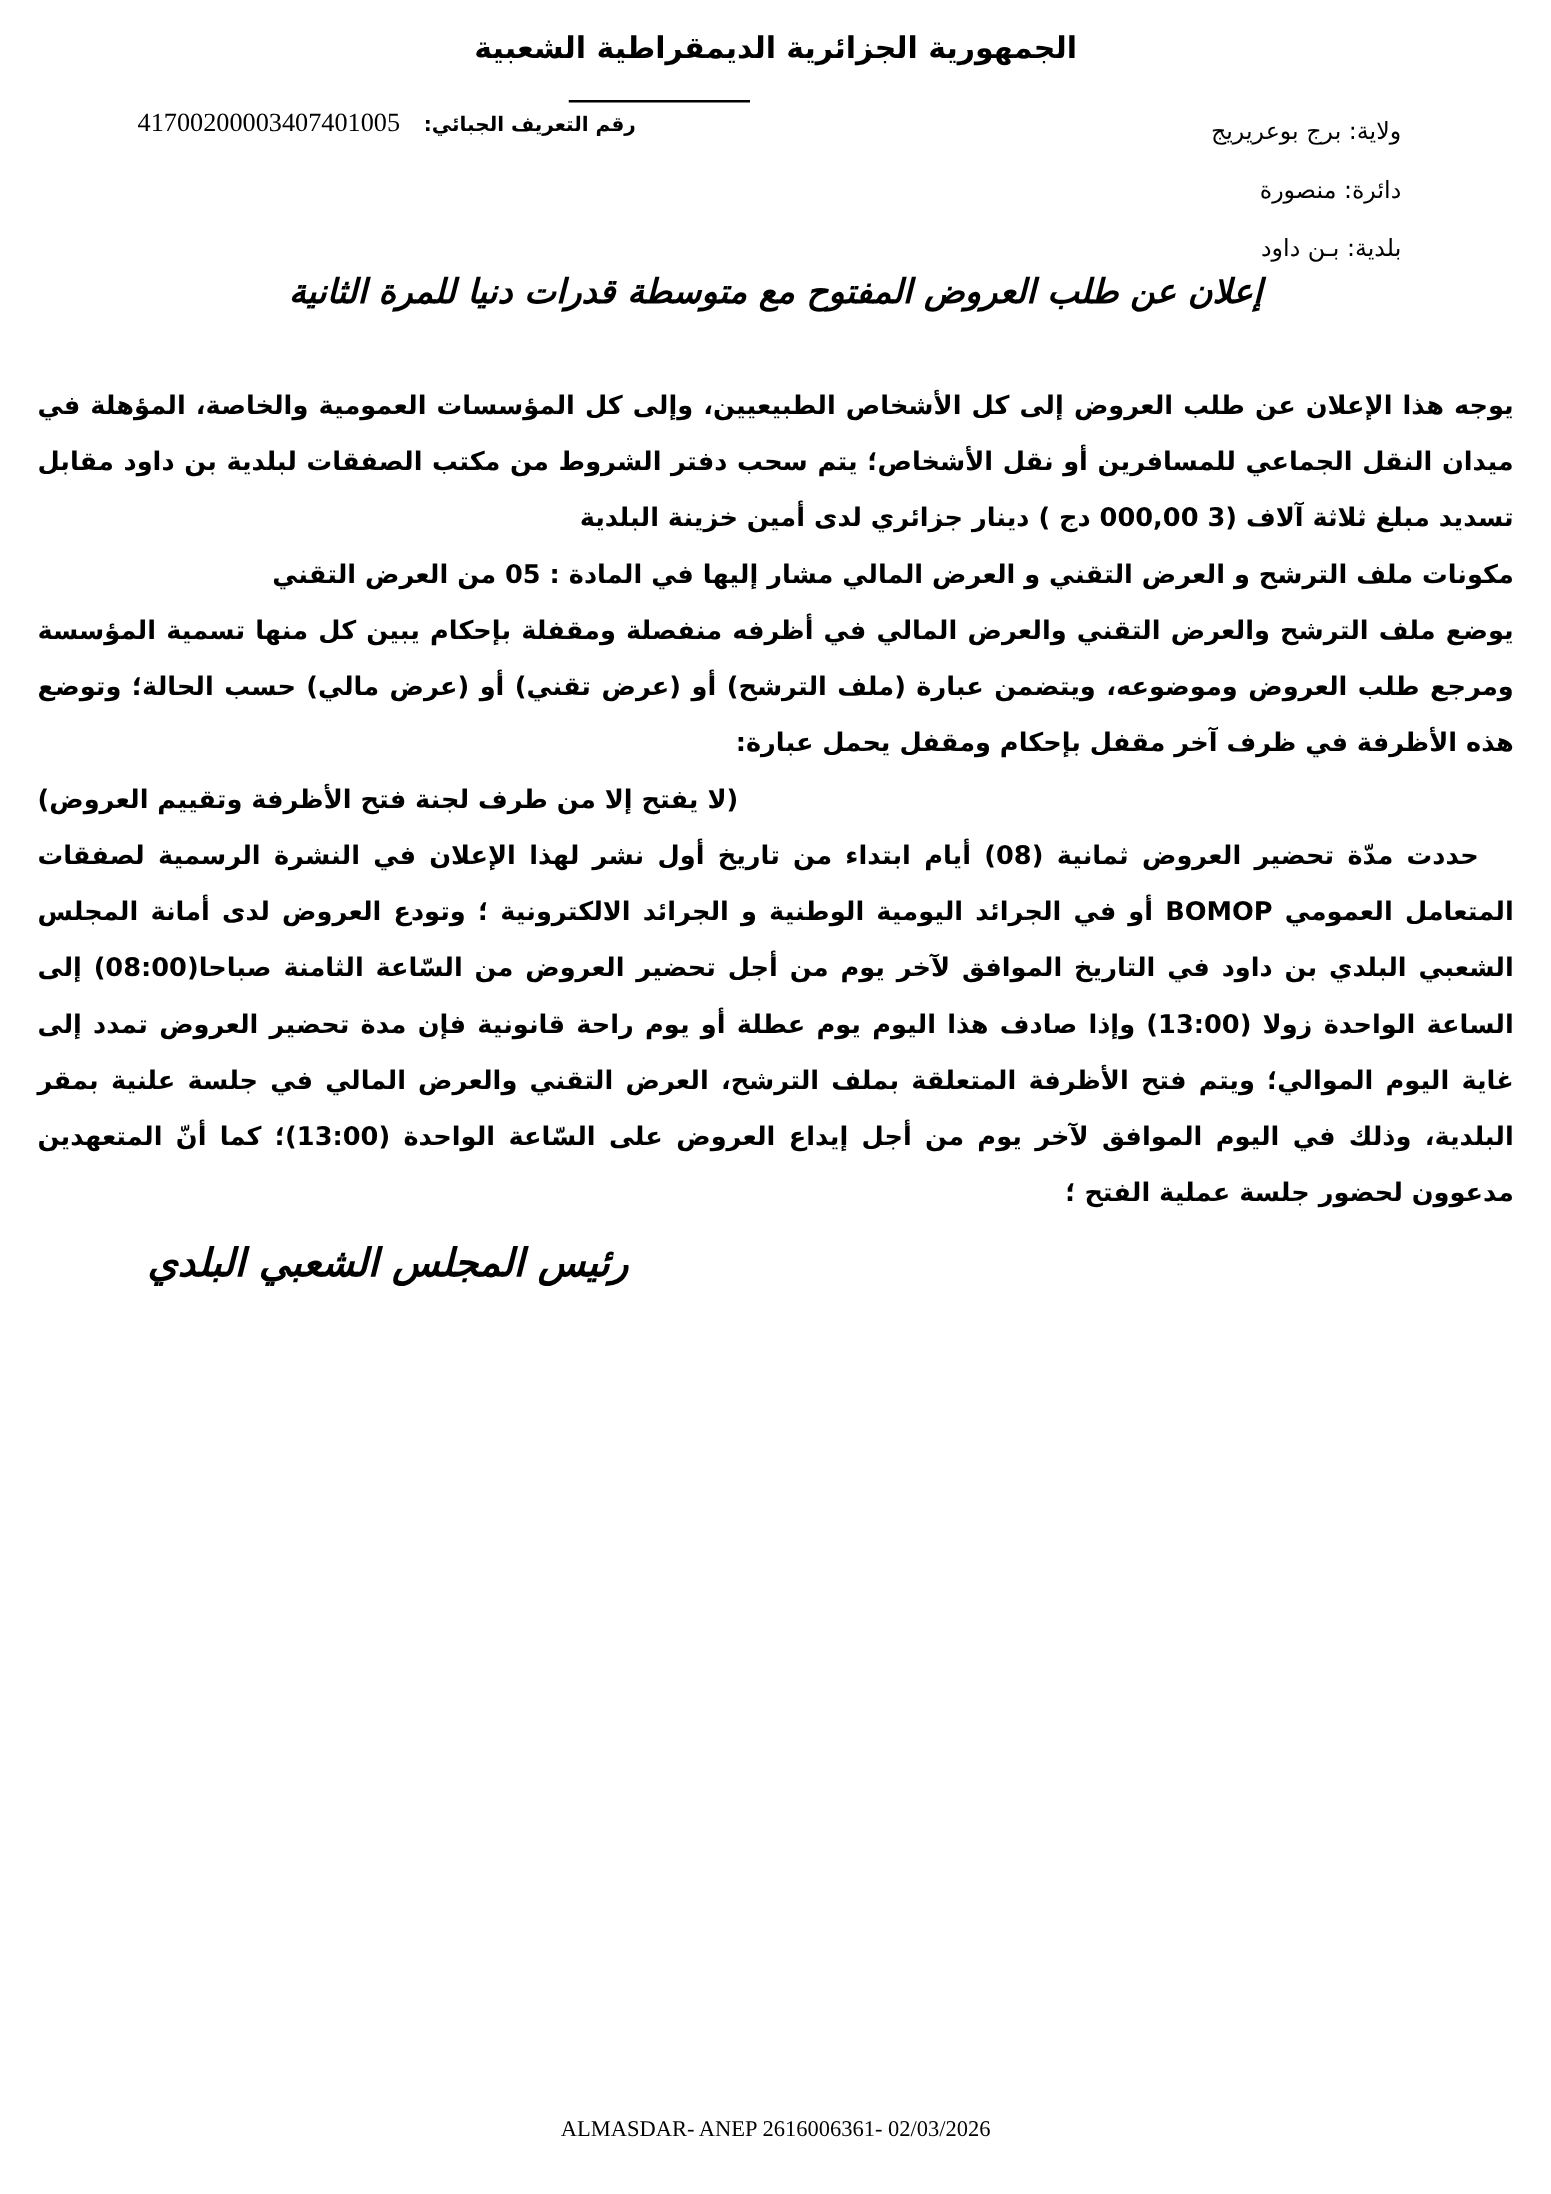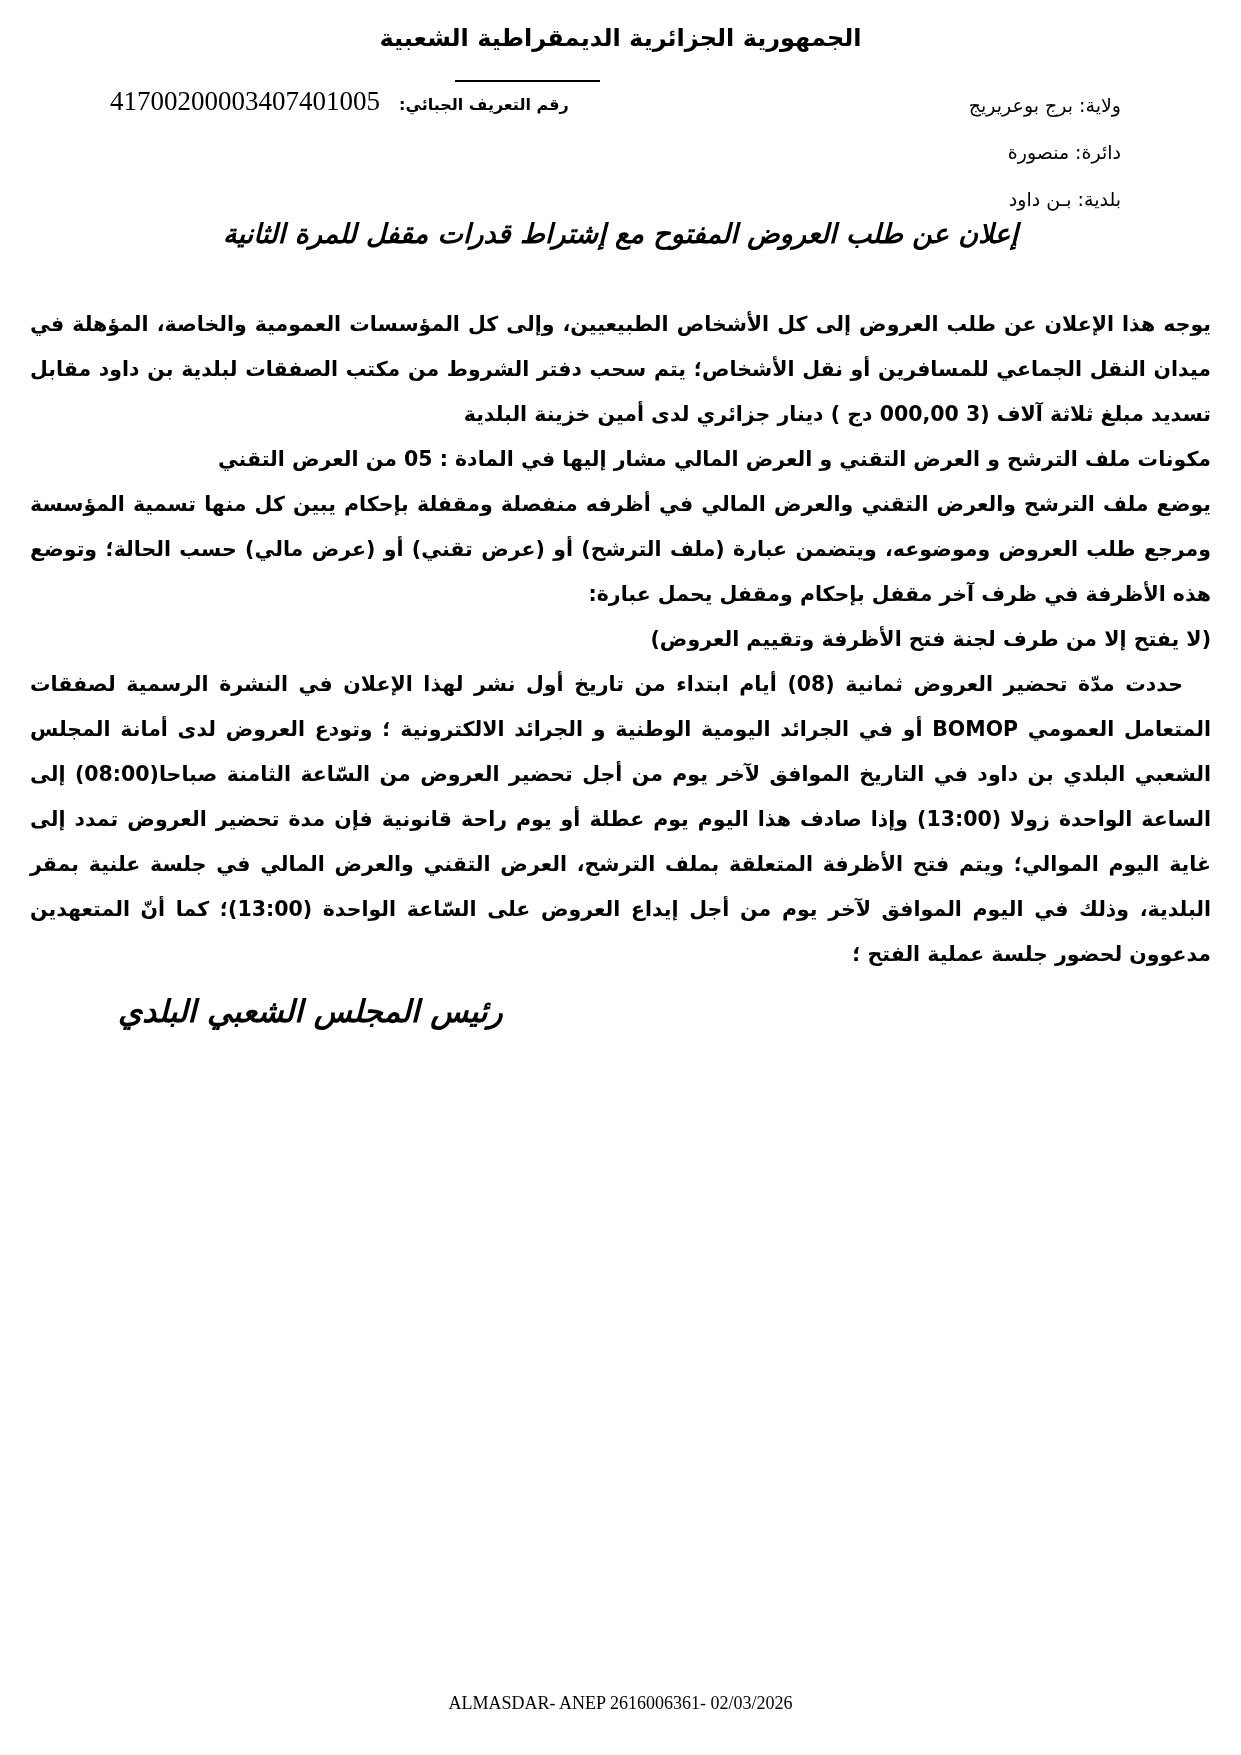--- a/index.html
+++ b/index.html
@@ -44,21 +44,21 @@
     left:110px;
     direction:rtl;
     white-space:nowrap;
   }
   .tax-label{
     font-size:16px;
     font-weight:bold;
   }
   .tax-value{
     font-family:"Liberation Serif",serif;
-    font-size:27px;
+    font-size:21px;
     font-weight:normal;
     margin-right:14px;
     display:inline-block;
     direction:ltr;
   }
   .main-title{
     position:absolute;
     top:218px;
     right:0;
     left:0;
@@ -72,21 +72,21 @@
     top:302px;
     right:30px;
     left:30px;
     font-size:20.5px;
     font-weight:bold;
     line-height:45px;
     text-align:justify;
   }
   .para{margin:0;}
   .indent{text-indent:28px;}
-  .centered{text-align:right;}
+  .centered{text-align:left;}
   .signature{
     margin-top:12px;
     text-align:left;
     padding-left:88px;
     font-size:31px;
     font-weight:bold;
     font-style:italic;
   }
   .footer{
     position:absolute;
@@ -112,21 +112,21 @@
     <div>ولاية: برج بوعريريج</div>
     <div>دائرة: منصورة</div>
     <div>بلدية: بـن داود</div>
   </div>
 
   <div class="tax-line">
     <span class="tax-label">رقم التعريف الجبائي:</span>
     <span class="tax-value">41700200003407401005</span>
   </div>
 
-  <div class="main-title">إعلان عن طلب العروض المفتوح مع إشتراط قدرات مقفل للمرة الثانية</div>
+  <div class="main-title">إعلان عن طلب العروض المفتوح مع متوسطة قدرات دنيا للمرة الثانية</div>
 
   <div class="body-text">
     <p class="para">يوجه هذا الإعلان عن طلب العروض إلى كل الأشخاص الطبيعيين، وإلى كل المؤسسات العمومية والخاصة، المؤهلة في ميدان النقل الجماعي للمسافرين أو نقل الأشخاص؛ يتم سحب دفتر الشروط من مكتب الصفقات لبلدية بن داود مقابل تسديد مبلغ ثلاثة آلاف (3 000,00 دج ) دينار جزائري لدى أمين خزينة البلدية</p>
     <p class="para">مكونات ملف الترشح و العرض التقني و العرض المالي مشار إليها في المادة : 05 من العرض التقني</p>
     <p class="para">يوضع ملف الترشح والعرض التقني والعرض المالي في أظرفه منفصلة ومقفلة بإحكام يبين كل منها تسمية المؤسسة ومرجع طلب العروض وموضوعه، ويتضمن عبارة (ملف الترشح) أو (عرض تقني) أو (عرض مالي) حسب الحالة؛ وتوضع هذه الأظرفة في ظرف آخر مقفل بإحكام ومقفل يحمل عبارة:</p>
     <p class="para centered">(لا يفتح إلا من طرف لجنة فتح الأظرفة وتقييم العروض)</p>
     <p class="para indent">حددت مدّة تحضير العروض ثمانية (08) أيام ابتداء من تاريخ أول نشر لهذا الإعلان في النشرة الرسمية لصفقات المتعامل العمومي BOMOP أو في الجرائد اليومية الوطنية و الجرائد الالكترونية ؛ وتودع العروض لدى أمانة المجلس الشعبي البلدي بن داود في التاريخ الموافق لآخر يوم من أجل تحضير العروض من السّاعة الثامنة صباحا(08:00) إلى الساعة الواحدة زولا (13:00) وإذا صادف هذا اليوم يوم عطلة أو يوم راحة قانونية فإن مدة تحضير العروض تمدد إلى غاية اليوم الموالي؛ ويتم فتح الأظرفة المتعلقة بملف الترشح، العرض التقني والعرض المالي في جلسة علنية بمقر البلدية، وذلك في اليوم الموافق لآخر يوم من أجل إيداع العروض على السّاعة الواحدة (13:00)؛ كما أنّ المتعهدين مدعوون لحضور جلسة عملية الفتح ؛</p>
     <div class="signature">رئيس المجلس الشعبي البلدي</div>
   </div>
 

